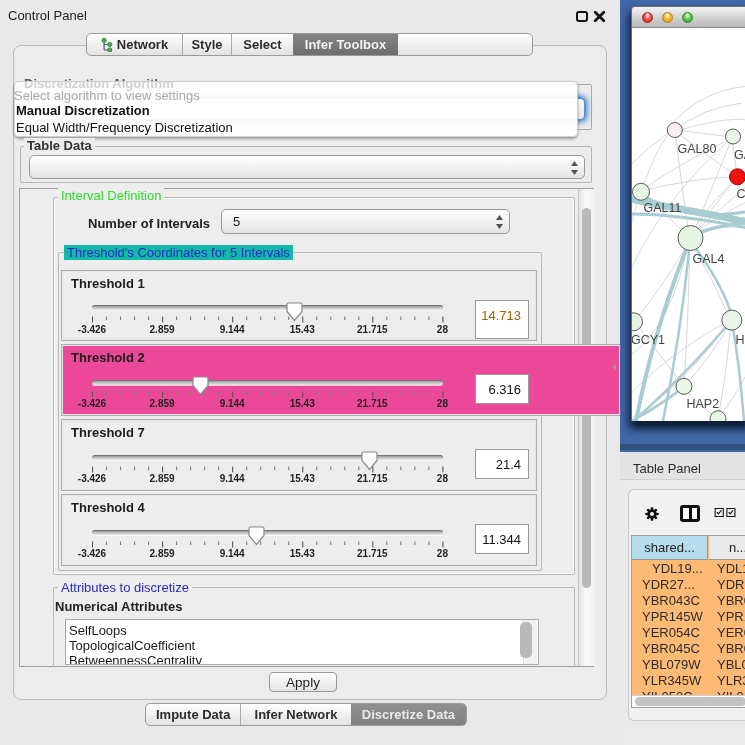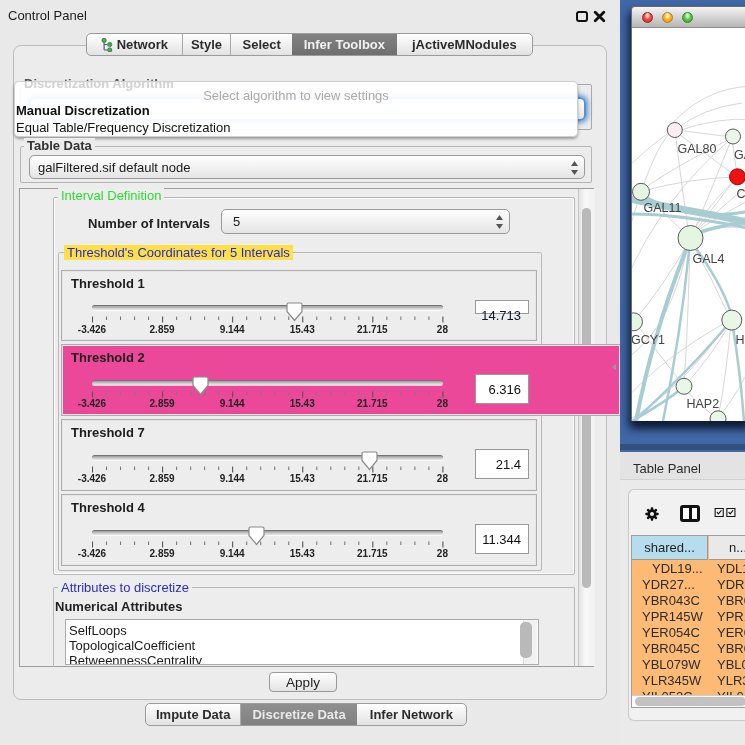--- a/index.html
+++ b/index.html
@@ -26,37 +26,35 @@
     <svg width="12" height="14" viewBox="0 0 12 14" style="margin-right:4px;">
         <path d="M3.1 4 L3.1 12 M3.1 6.5 L6.3 6.5 M3.1 12 L6.3 12" stroke="#5c5c6e" stroke-width="1.2" fill="none"></path>
         <circle cx="3.1" cy="2.4" r="2.1" fill="#4aae57" stroke="#2e7d38" stroke-width="0.9"></circle>
         <circle cx="8.7" cy="6.5" r="2.1" fill="#4aae57" stroke="#2e7d38" stroke-width="0.9"></circle>
         <circle cx="8.7" cy="12" r="2.1" fill="#4aae57" stroke="#2e7d38" stroke-width="0.9"></circle>
       </svg>
     Network</div>
   <div style="width:49px;height:100%;display:flex;align-items:center;justify-content:center;border-right:1px solid #aaa;font-weight:bold;color:#2c2c2c;">Style</div>
   <div style="width:61px;height:100%;display:flex;align-items:center;justify-content:center;font-weight:bold;color:#2c2c2c;">Select</div>
   <div style="width:105px;height:100%;display:flex;align-items:center;justify-content:center;background:linear-gradient(#828282,#6f6f6f);color:#f2f2f2;font-weight:bold;">Infer Toolbox</div>
-  <div style="width:136px;height:100%;display:flex;align-items:center;justify-content:center;font-weight:bold;color:#2c2c2c;">jActiveMNodules</div>
 </div>
 
 <div class="abs" style="left:24px;top:76px;font-weight:bold;color:#555;">Discretization Algorithm</div>
 <div class="abs" style="left:20px;top:84px;width:572px;height:46px;border:1px solid #a9a9a9;border-radius:2px;"></div>
 <div class="abs" style="left:29px;top:97px;width:557px;height:24px;border:2px solid #5593cf;border-radius:6px;background:linear-gradient(#ffffff,#e7e7e7);box-shadow:0 0 5px 2px rgba(85,145,210,0.95);"></div>
 
 <div class="abs" style="left:14px;top:81px;width:564px;height:56px;background:rgba(255,255,255,0.94);border-radius:5px;border:1px solid rgba(170,170,170,0.55);box-shadow:0 2px 3px rgba(0,0,0,0.35);"></div>
 <div class="abs" style="left:24px;top:76px;font-weight:bold;color:#d2d2d2;clip-path:inset(5px 0 0 0);">Discretization Algorithm</div>
-<div class="abs" style="left:14px;top:88px;width:564px;text-align:center;color:#aaaaaa;">Select algorithm to view settings</div>
+<div class="abs" style="left:14px;top:88px;width:564px;text-align:left;color:#aaaaaa;">Select algorithm to view settings</div>
 <div class="abs" style="left:16px;top:103px;font-weight:bold;color:#111;">Manual Discretization</div>
-<div class="abs" style="left:16px;top:120px;color:#111;">Equal Table/Frequency Discretization</div>
+<div class="abs" style="left:16px;top:120px;color:#111;">Equal Width/Frequency Discretization</div>
 
 <div class="abs" style="left:20px;top:146px;width:572px;height:37px;border:1px solid #b5b5b5;border-radius:2px;"></div>
 <div class="abs" style="left:24px;top:138px;font-weight:bold;color:#333;background:#ececec;padding:0 3px;">Table Data</div>
 <div class="abs combo" style="left:29px;top:155px;width:556px;height:24px;border:1px solid #9a9a9a;border-radius:5px;background:linear-gradient(#ffffff,#e4e4e4);">
-  <div style="position:absolute;left:8px;top:4px;">galFiltered.sif default node</div>
   <svg style="position:absolute;right:5px;top:5px;" width="9" height="14" viewBox="0 0 9 14">
       <path d="M4.5 0 L8 5 L1 5 Z" fill="#555"></path>
       <path d="M4.5 14 L8 9 L1 9 Z" fill="#555"></path>
     </svg>
 </div>
 
 <div class="abs" style="left:18.5px;top:188px;width:575.5px;height:479px;border:1px solid #9e9e9e;background:#ededed;"></div>
 
 <div class="abs" style="left:578px;top:189px;width:17px;height:477px;background:linear-gradient(90deg,#e2e2e2,#f8f8f8 40%,#f1f1f1);border-left:1px solid #c6c6c6;"></div>
 <div class="abs" style="left:582px;top:208px;width:9px;height:380px;background:#b9b9b9;border-radius:5px;"></div>
@@ -67,21 +65,21 @@
 <div class="abs" style="left:88px;top:216px;font-weight:bold;color:#222;">Number of Intervals</div>
 <div class="abs" style="left:221px;top:209px;width:289px;height:25px;border:1px solid #9a9a9a;border-radius:5px;background:linear-gradient(#ffffff,#e4e4e4);">
   <div style="position:absolute;left:11px;top:4px;">5</div>
   <svg style="position:absolute;right:5px;top:5px;" width="9" height="14" viewBox="0 0 9 14">
       <path d="M4.5 0 L8 5 L1 5 Z" fill="#555"></path>
       <path d="M4.5 14 L8 9 L1 9 Z" fill="#555"></path>
     </svg>
 </div>
 
 <div class="abs" style="left:58px;top:252px;width:484px;height:319px;border:1px solid #b8b8b8;border-radius:2px;"></div>
-<div class="abs" style="left:64px;top:245px;background:#fde047;padding:0 3px;color:#2929c9;">Threshold's Coordinates for 5 Intervals</div>
+<div class="abs" style="left:64px;top:245px;background:#14b8a6;padding:0 3px;color:#2929c9;">Threshold's Coordinates for 5 Intervals</div>
 
 <div id="thresholds">
     <div class="abs" style="left:61px;top:269.5px;width:476px;height:71.5px;border:1px solid #adadad;box-shadow:inset 0 0 0 1px #e6e6e6;background:#ededed;">
       <div style="position:absolute;left:9px;top:5px;font-weight:bold;color:#1c1c1c;">Threshold 1</div>
       <div style="position:absolute;left:30px;top:34.5px;width:351px;height:5px;border-radius:3px;background:linear-gradient(#9a9a9a,#cfcfcf 60%,#e9e9e9);border-top:1px solid #757575;box-shadow:0 1px 0 rgba(255,255,255,0.7);"></div>
       <svg style="position:absolute;left:30px;top:45.5px;" width="352" height="10" viewBox="0 0 352 10">
         <line x1="0.5" y1="0.5" x2="0.5" y2="6.5" stroke="#555555" stroke-width="1.1"></line>
         <line x1="14.516" y1="0.5" x2="14.516" y2="4" stroke="#7a7a7a" stroke-width="1.1"></line>
         <line x1="28.532" y1="0.5" x2="28.532" y2="4" stroke="#7a7a7a" stroke-width="1.1"></line>
         <line x1="42.548" y1="0.5" x2="42.548" y2="4" stroke="#7a7a7a" stroke-width="1.1"></line>
@@ -110,21 +108,21 @@
       </svg>
       <div style="position:absolute;left:6px;top:53px;width:48px;text-align:center;font-size:10px;font-weight:bold;color:#222;">-3.426</div>
       <div style="position:absolute;left:76.08px;top:53px;width:48px;text-align:center;font-size:10px;font-weight:bold;color:#222;">2.859</div>
       <div style="position:absolute;left:146.16px;top:53px;width:48px;text-align:center;font-size:10px;font-weight:bold;color:#222;">9.144</div>
       <div style="position:absolute;left:216.24px;top:53px;width:48px;text-align:center;font-size:10px;font-weight:bold;color:#222;">15.43</div>
       <div style="position:absolute;left:286.32px;top:53px;width:48px;text-align:center;font-size:10px;font-weight:bold;color:#222;">21.715</div>
       <div style="position:absolute;left:356.4px;top:53px;width:48px;text-align:center;font-size:10px;font-weight:bold;color:#222;">28</div>
       <svg style="position:absolute;left:224.09720000000002px;top:31px;" width="17" height="20" viewBox="0 0 17 20">
         <path d="M2.5 1 L14.5 1 Q16 1 16 2.5 L16 9.5 L8.5 18.5 L1 9.5 L1 2.5 Q1 1 2.5 1 Z" fill="#fdfdfd" stroke="#8a8a8a" stroke-width="1.2"></path>
       </svg>
-      <div style="position:absolute;left:413px;top:29px;width:54px;height:14px;background:#fff;border:1px solid #999;text-align:right;line-height:29px;padding-right:7px;color:#0f172a;">14.713</div>
+      <div style="position:absolute;left:413px;top:29px;width:54px;height:39px;background:#fff;border:1px solid #999;text-align:right;line-height:29px;padding-right:7px;color:#a16207;">14.713</div>
     </div>
     <div class="abs" style="left:61px;top:344.4px;width:560px;height:71.5px;border:1px solid #adadad;box-shadow:inset 0 0 0 1px #e6e6e6;background:#ec4899;">
       <div style="position:absolute;left:9px;top:5px;font-weight:bold;color:#1c1c1c;">Threshold 2</div>
       <div style="position:absolute;left:30px;top:34.5px;width:351px;height:5px;border-radius:3px;background:linear-gradient(#9a9a9a,#cfcfcf 60%,#e9e9e9);border-top:1px solid #757575;box-shadow:0 1px 0 rgba(255,255,255,0.7);"></div>
       <svg style="position:absolute;left:30px;top:45.5px;" width="352" height="10" viewBox="0 0 352 10">
         <line x1="0.5" y1="0.5" x2="0.5" y2="6.5" stroke="#555555" stroke-width="1.1"></line>
         <line x1="14.516" y1="0.5" x2="14.516" y2="4" stroke="#7a7a7a" stroke-width="1.1"></line>
         <line x1="28.532" y1="0.5" x2="28.532" y2="4" stroke="#7a7a7a" stroke-width="1.1"></line>
         <line x1="42.548" y1="0.5" x2="42.548" y2="4" stroke="#7a7a7a" stroke-width="1.1"></line>
         <line x1="56.564" y1="0.5" x2="56.564" y2="4" stroke="#7a7a7a" stroke-width="1.1"></line>
@@ -255,22 +253,22 @@
   <div style="position:absolute;left:3.5px;top:18px;">TopologicalCoefficient</div>
   <div style="position:absolute;left:3.5px;top:33px;">BetweennessCentrality</div>
   <div style="position:absolute;right:1px;top:0;width:14px;height:46px;background:#f2f2f2;border-left:1px solid #ddd;"></div>
   <div style="position:absolute;right:6px;top:2px;width:12px;height:36px;background:#b9b9b9;border-radius:5px;"></div>
 </div>
 
 <div class="abs" style="left:269px;top:672px;width:68px;height:20px;border:1px solid #999;border-radius:4px;background:linear-gradient(#ffffff,#e3e3e3);text-align:center;line-height:19px;font-size:13.5px;color:#222;">Apply</div>
 
 <div class="abs" style="left:145px;top:703px;width:322px;height:23px;border:1px solid #9b9b9b;border-radius:5px;background:linear-gradient(#ffffff,#e2e2e2);overflow:hidden;display:flex;">
   <div style="width:96px;height:100%;display:flex;align-items:center;justify-content:center;border-right:1px solid #aaa;font-weight:bold;color:#2c2c2c;">Impute Data</div>
+  <div style="width:110px;height:100%;display:flex;align-items:center;justify-content:center;font-weight:bold;color:#2c2c2c;">Infer Network</div>
   <div style="width:116px;height:100%;display:flex;align-items:center;justify-content:center;background:linear-gradient(#8f8f8f,#818181);color:#e9e9e9;font-weight:bold;">Discretize Data</div>
-  <div style="width:110px;height:100%;display:flex;align-items:center;justify-content:center;font-weight:bold;color:#2c2c2c;">Infer Network</div>
 </div>
 
 <div class="abs" style="left:611.5px;top:364px;width:0;height:0;border-top:3px solid transparent;border-bottom:3px solid transparent;border-right:4px solid #9a9a9a;"></div>
 
 <div class="abs" style="left:620px;top:0;width:125px;height:452px;background:#4067a6;"></div>
 <div class="abs" style="left:620px;top:444px;width:125px;height:6px;background:#31517f;"></div>
 
 <div class="abs" style="left:631px;top:6px;width:120px;height:415px;border:1px solid #6b6b6b;border-bottom:none;border-radius:4px 4px 0 0;overflow:hidden;box-shadow:-3px 6px 9px rgba(10,22,45,0.5), 0 7px 9px rgba(6,14,32,0.8);">
   <div style="position:absolute;left:0;top:0;width:100%;height:21px;background:linear-gradient(#f4f4f4,#b6b6b6);border-bottom:1px solid #8e8e8e;"></div>
   <div style="position:absolute;left:10px;top:5px;width:11px;height:11px;border-radius:50%;background:radial-gradient(ellipse at 50% 22%,rgba(255,255,255,0.9) 0%,rgba(255,255,255,0) 45%),radial-gradient(circle at 50% 40%,#f97d7a 0%,#e93f3b 55%,#bf2722 100%);border:0.5px solid #a02522;"></div>

